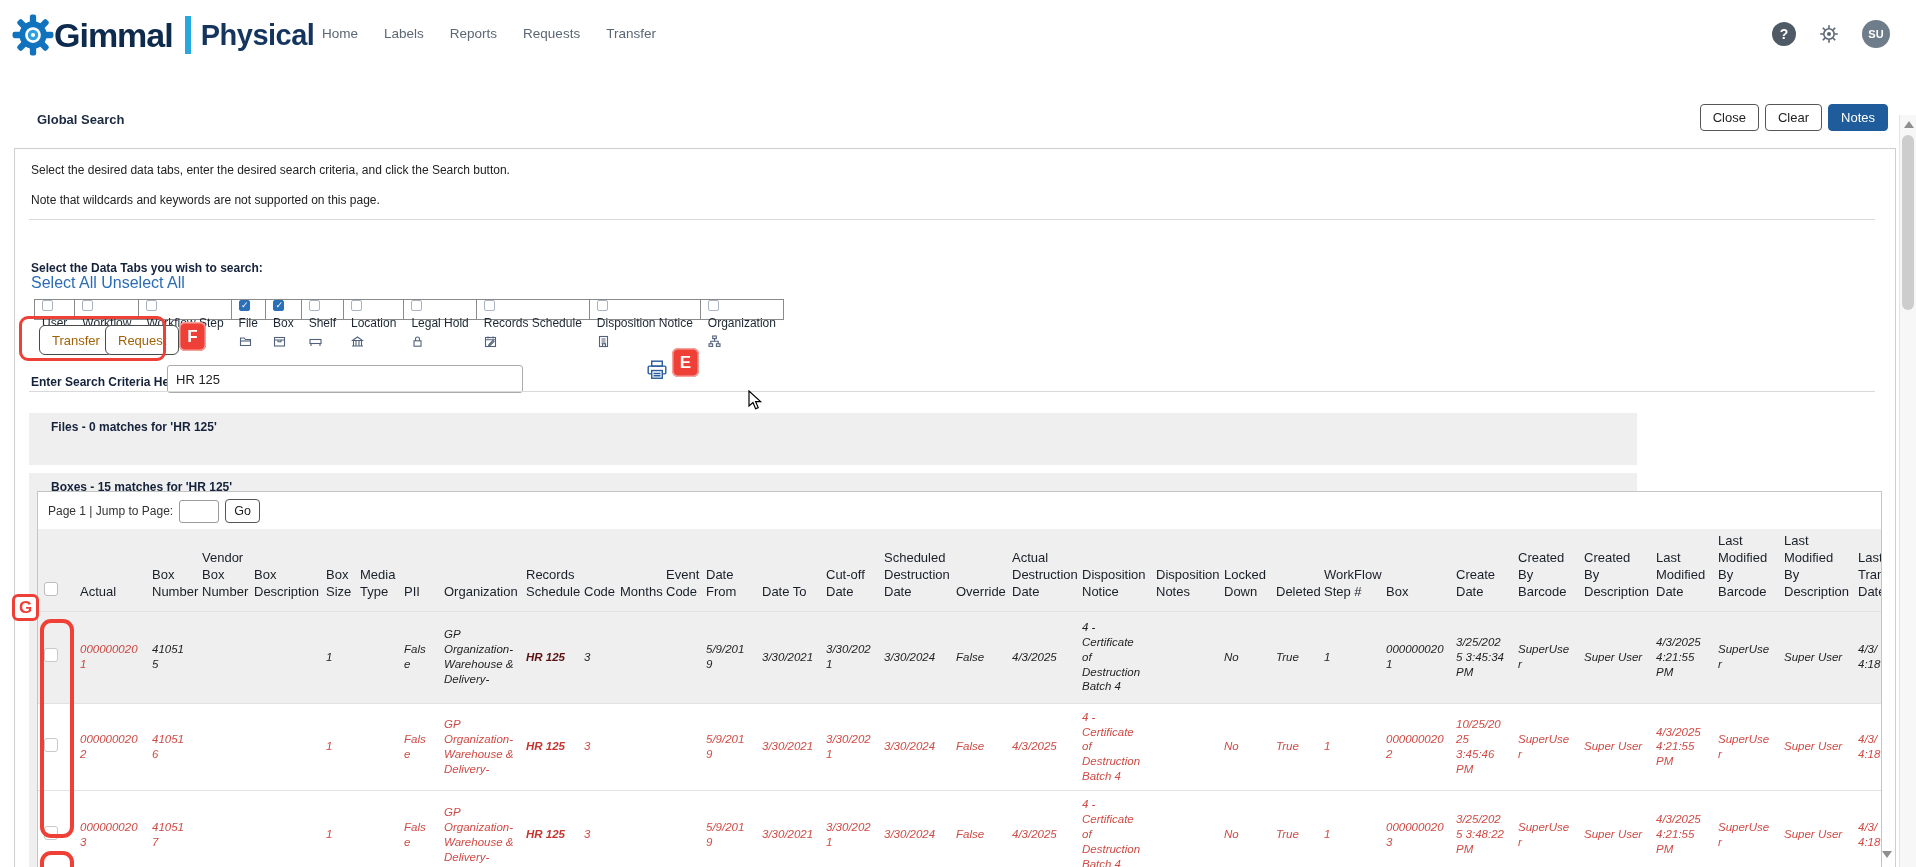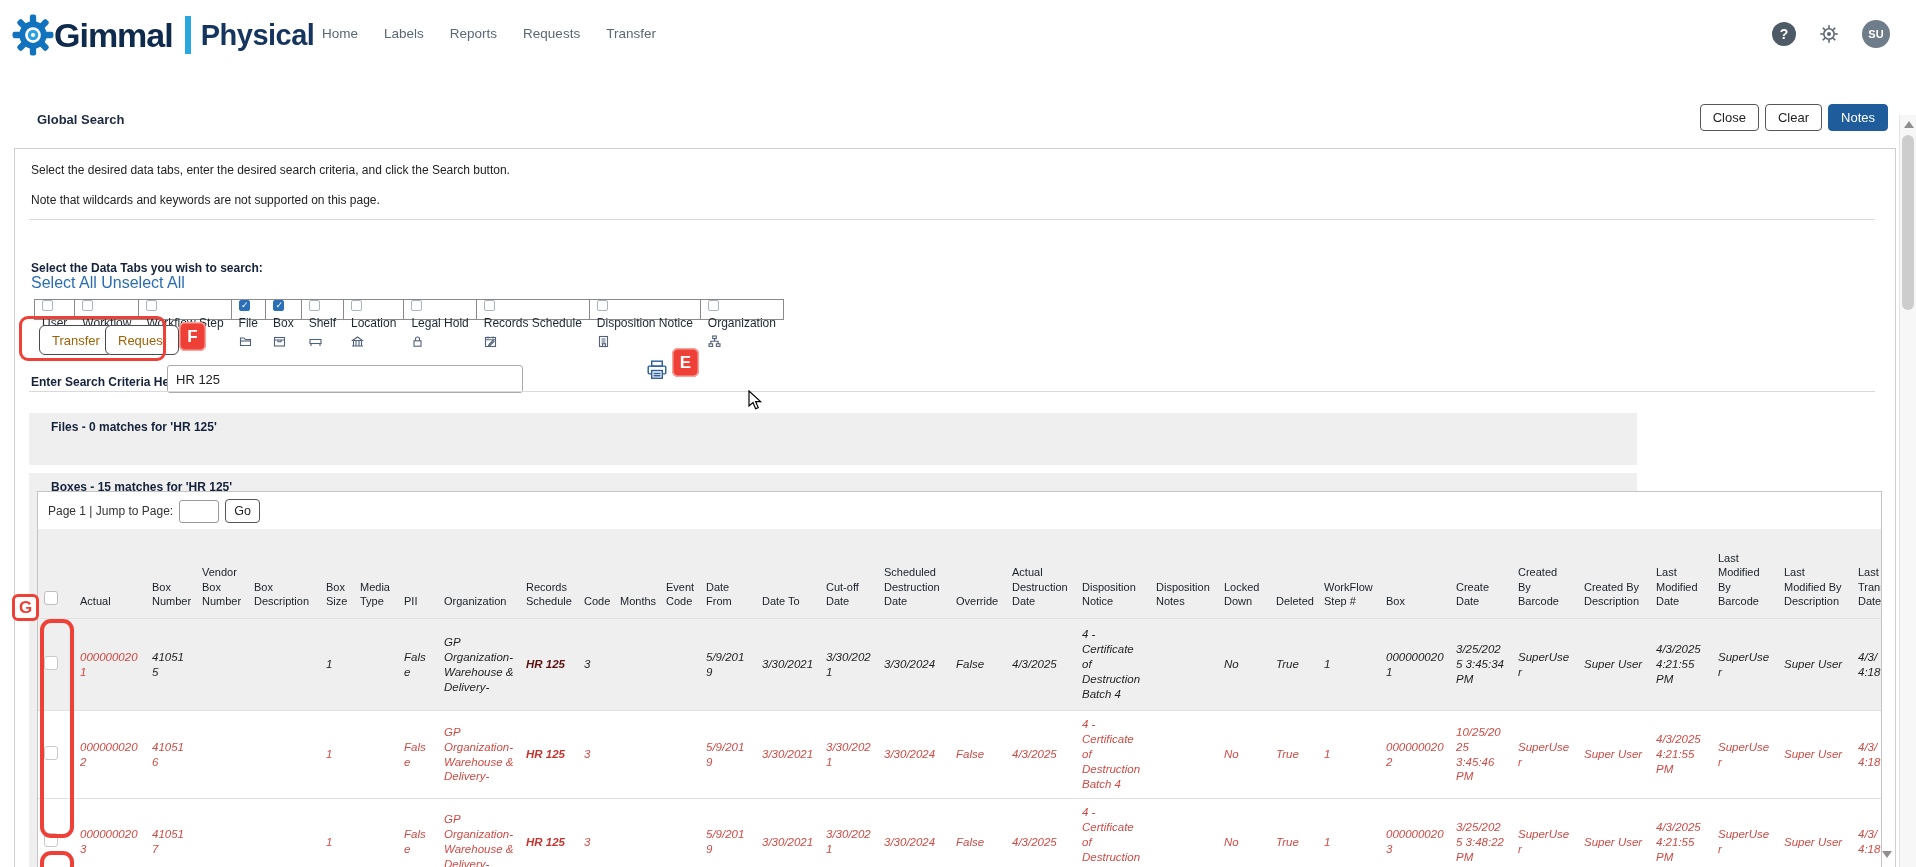--- a/index.html
+++ b/index.html
@@ -60,22 +60,22 @@
   .band-title { font-size:12px; font-weight:bold; color:#15223b; padding:7px 0 0 22px; }
 
   #boxes-container { position:absolute; left:22px; top:342px; width:1845px; height:398px;
                      border:1px solid #c4c4c4; background:#fff; overflow:hidden; }
   #pager { display:flex; align-items:center; gap:6px; padding:7px 0 6px 10px; font-size:12px; color:#333; }
   #pager input { width:40px; height:23px; border:1px solid #9a9a9a; border-radius:3px; font-family:inherit; padding:0 4px; }
   #pager button { background:#fff; border:1px solid #565656; border-radius:4px; font-size:12.5px;
                   color:#222; height:24px; padding:0 8px; font-family:inherit; }
 
   #results-table { border-collapse:collapse; table-layout:fixed; width:1854px; }
-  #results-table th { font-weight:400; color:#191f28; font-size:11px; text-align:left;
-                      vertical-align:bottom; padding:22px 6px 10px 6px; line-height:1.3; background:#efefef; }
+  #results-table th { font-weight:400; color:#191f28; font-size:13px; text-align:left;
+                      vertical-align:bottom; padding:4px 6px 10px 6px; line-height:1.3; background:#efefef; }
   #results-table td { font-size:11.5px; font-style:italic; padding:6px 6px; vertical-align:middle; line-height:1.3;
                       word-wrap:break-word; }
   #results-table tbody tr { border-top:1px solid #e2e2e2; }
   tr.dark { background:#efefef; } tr.dark td { color:#1f1f1f; }
   tr.dark td.c-barcode { color:#c94a44; cursor:pointer; }
   tr.dark td.c-rs { color:#5d1212; font-weight:bold; }
   tr.red td { color:#cf4b45; }
   tr.red td.c-barcode { cursor:pointer; }
   tr.red td.c-rs { color:#c33631; font-weight:bold; }
   tr.dark { height:92px; } tr.red { height:79px; }

